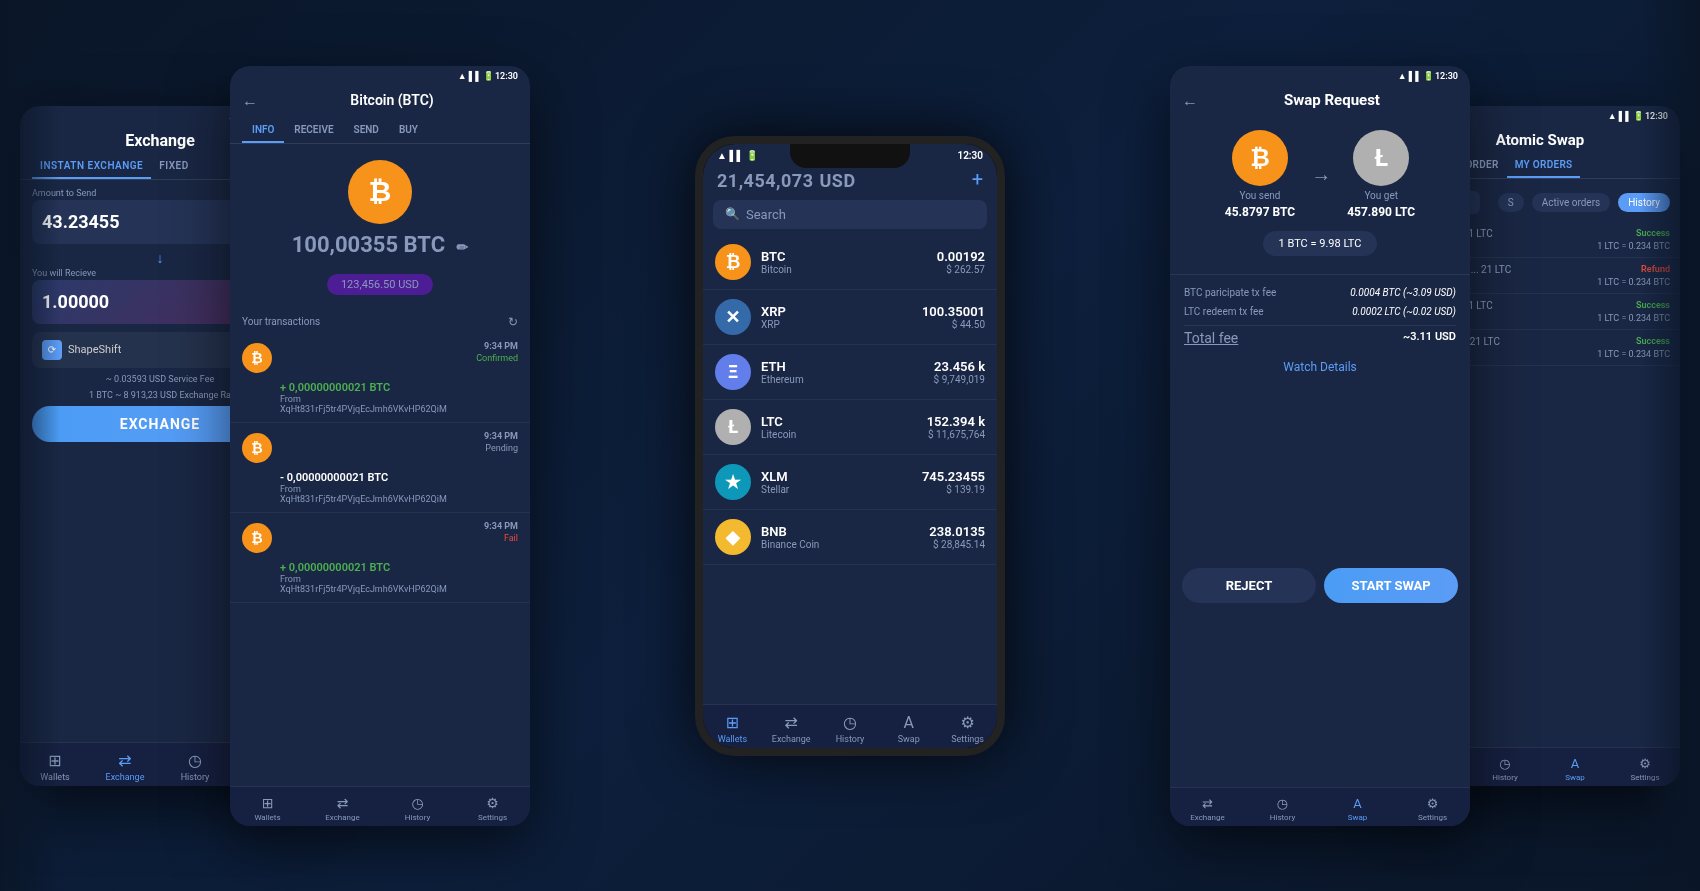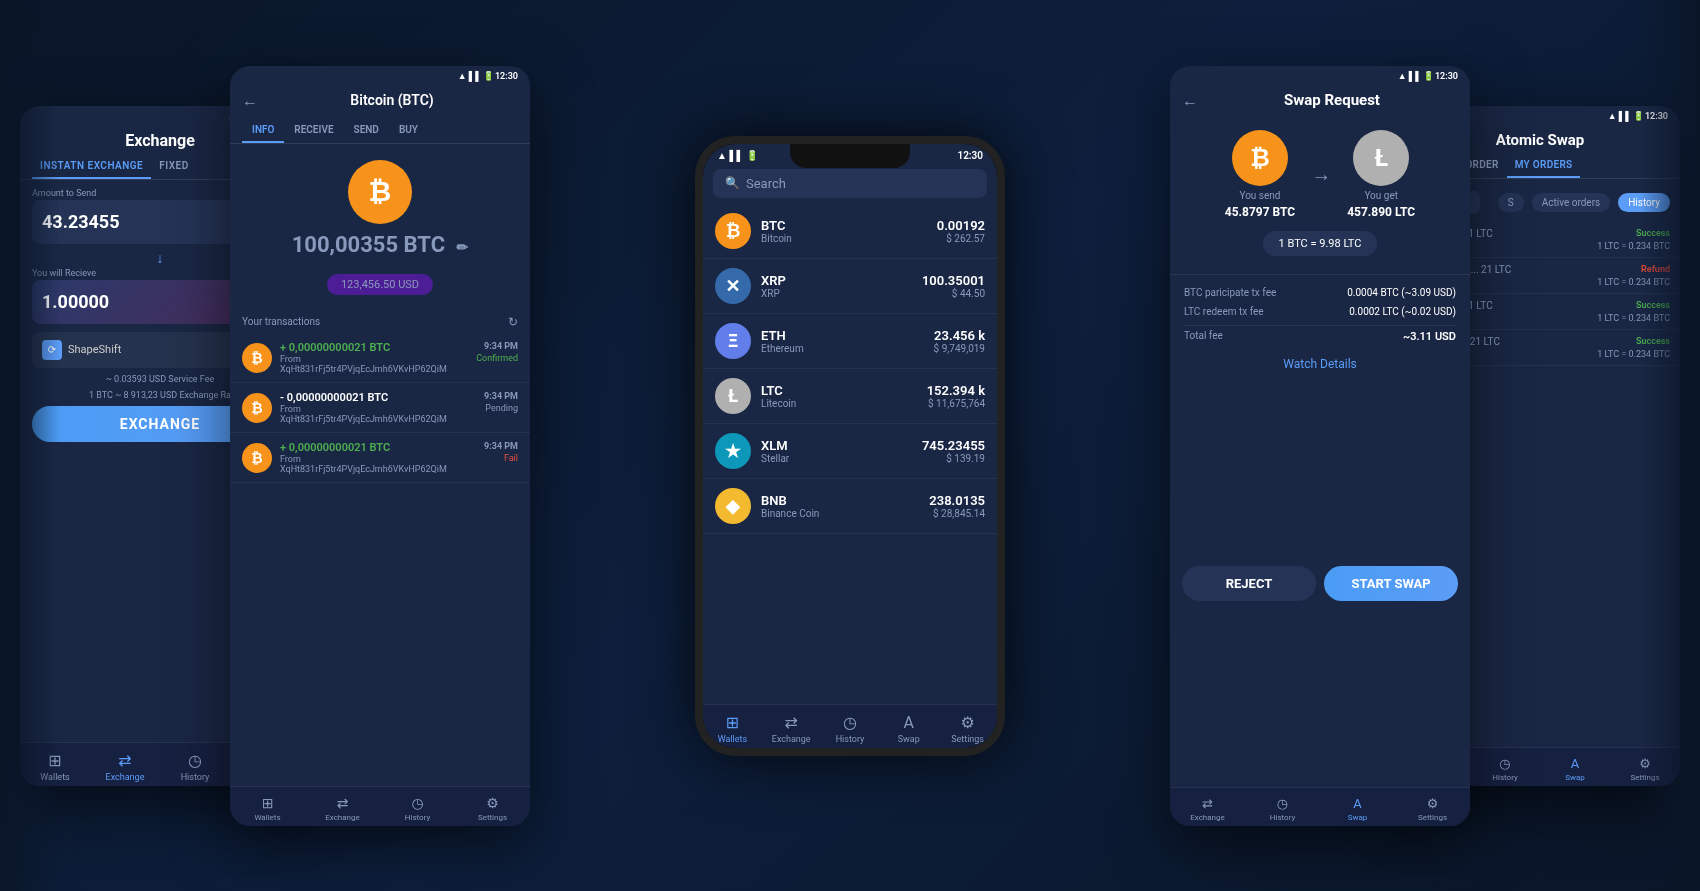--- a/index.html
+++ b/index.html
@@ -437,21 +437,21 @@
       border-radius: 50%;
       background: #f7931a;
       display: flex;
       align-items: center;
       justify-content: center;
       font-size: 16px;
       flex-shrink: 0;
       margin-top: 2px;
     }
     .tx-details { flex: 1; }
-    .tx-amount { font-size: 11px; color: #fff; font-weight: 600; }
+    .tx-amount { font-size: 11px; color: #fff; font-weight: 600; margin-top: 40px; }
     .tx-amount.positive { color: #4caf50; }
     .tx-amount.negative { color: #fff; }
     .tx-from { font-size: 9px; color: #8899bb; word-break: break-all; }
     .tx-right { text-align: right; }
     .tx-time { font-size: 9px; color: #8899bb; white-space: nowrap; font-weight: bold; }
     .tx-status { font-size: 9px; margin-top: 2px; }
     .tx-status.confirmed { color: #4caf50; }
     .tx-status.pending { color: #8899bb; }
     .tx-status.fail { color: #e74c3c; }
 
@@ -523,29 +523,29 @@
       padding: 0 14px;
       border-top: 1px solid rgba(255,255,255,0.08);
       padding-top: 8px;
     }
     .fee-row {
       display: flex;
       justify-content: space-between;
       padding: 4px 0;
     }
     .fee-key { font-size: 10px; color: #8899bb; }
-    .fee-val { font-size: 10px; color: #fff; }
+    .fee-val { font-size: 10px; color: #fff; font-style: italic; }
     .fee-total-row {
       display: flex;
       justify-content: space-between;
       padding: 4px 0;
       border-top: 1px solid rgba(255,255,255,0.08);
       margin-top: 4px;
     }
-    .fee-total-key { font-size: 10px; color: #8899bb; }
+    .fee-total-key { font-size: 14px; color: #8899bb; text-decoration: underline; }
     .fee-total-val { font-size: 11px; color: #fff; font-weight: 600; }
 
     .watch-details {
       text-align: center;
       color: #5b9cf6;
       font-size: 12px;
       padding: 10px;
       cursor: pointer;
     }
 
@@ -831,20 +831,26 @@
     </div>
   </div>
 
   <div class="phone-frame">
     <div class="phone-notch"></div>
     <div class="phone-screen">
       <div class="wallet-screen">
         <div class="status-bar">
           <span>▲ ▌▌ 🔋</span>
           <span class="time">12:30</span>
+        </div>
+        <div style="position:relative; padding: 4px 14px 2px;">
+          <div class="wallet-total">
+            <span>21,454</span><span>,073</span> <span>USD</span>
+          </div>
+          <span style="position:absolute; right:14px; top:4px; color:#5b9cf6; font-size:20px; cursor:pointer;">+</span>
         </div>
         <div class="search-bar">
           <span class="search-icon">🔍</span>
           <span>Search</span>
         </div>
         <div class="coin-list">
           <div class="coin-item">
             <div class="coin-icon btc">
                 <span style="color:#fff;font-weight:800;">₿</span>
               </div>

